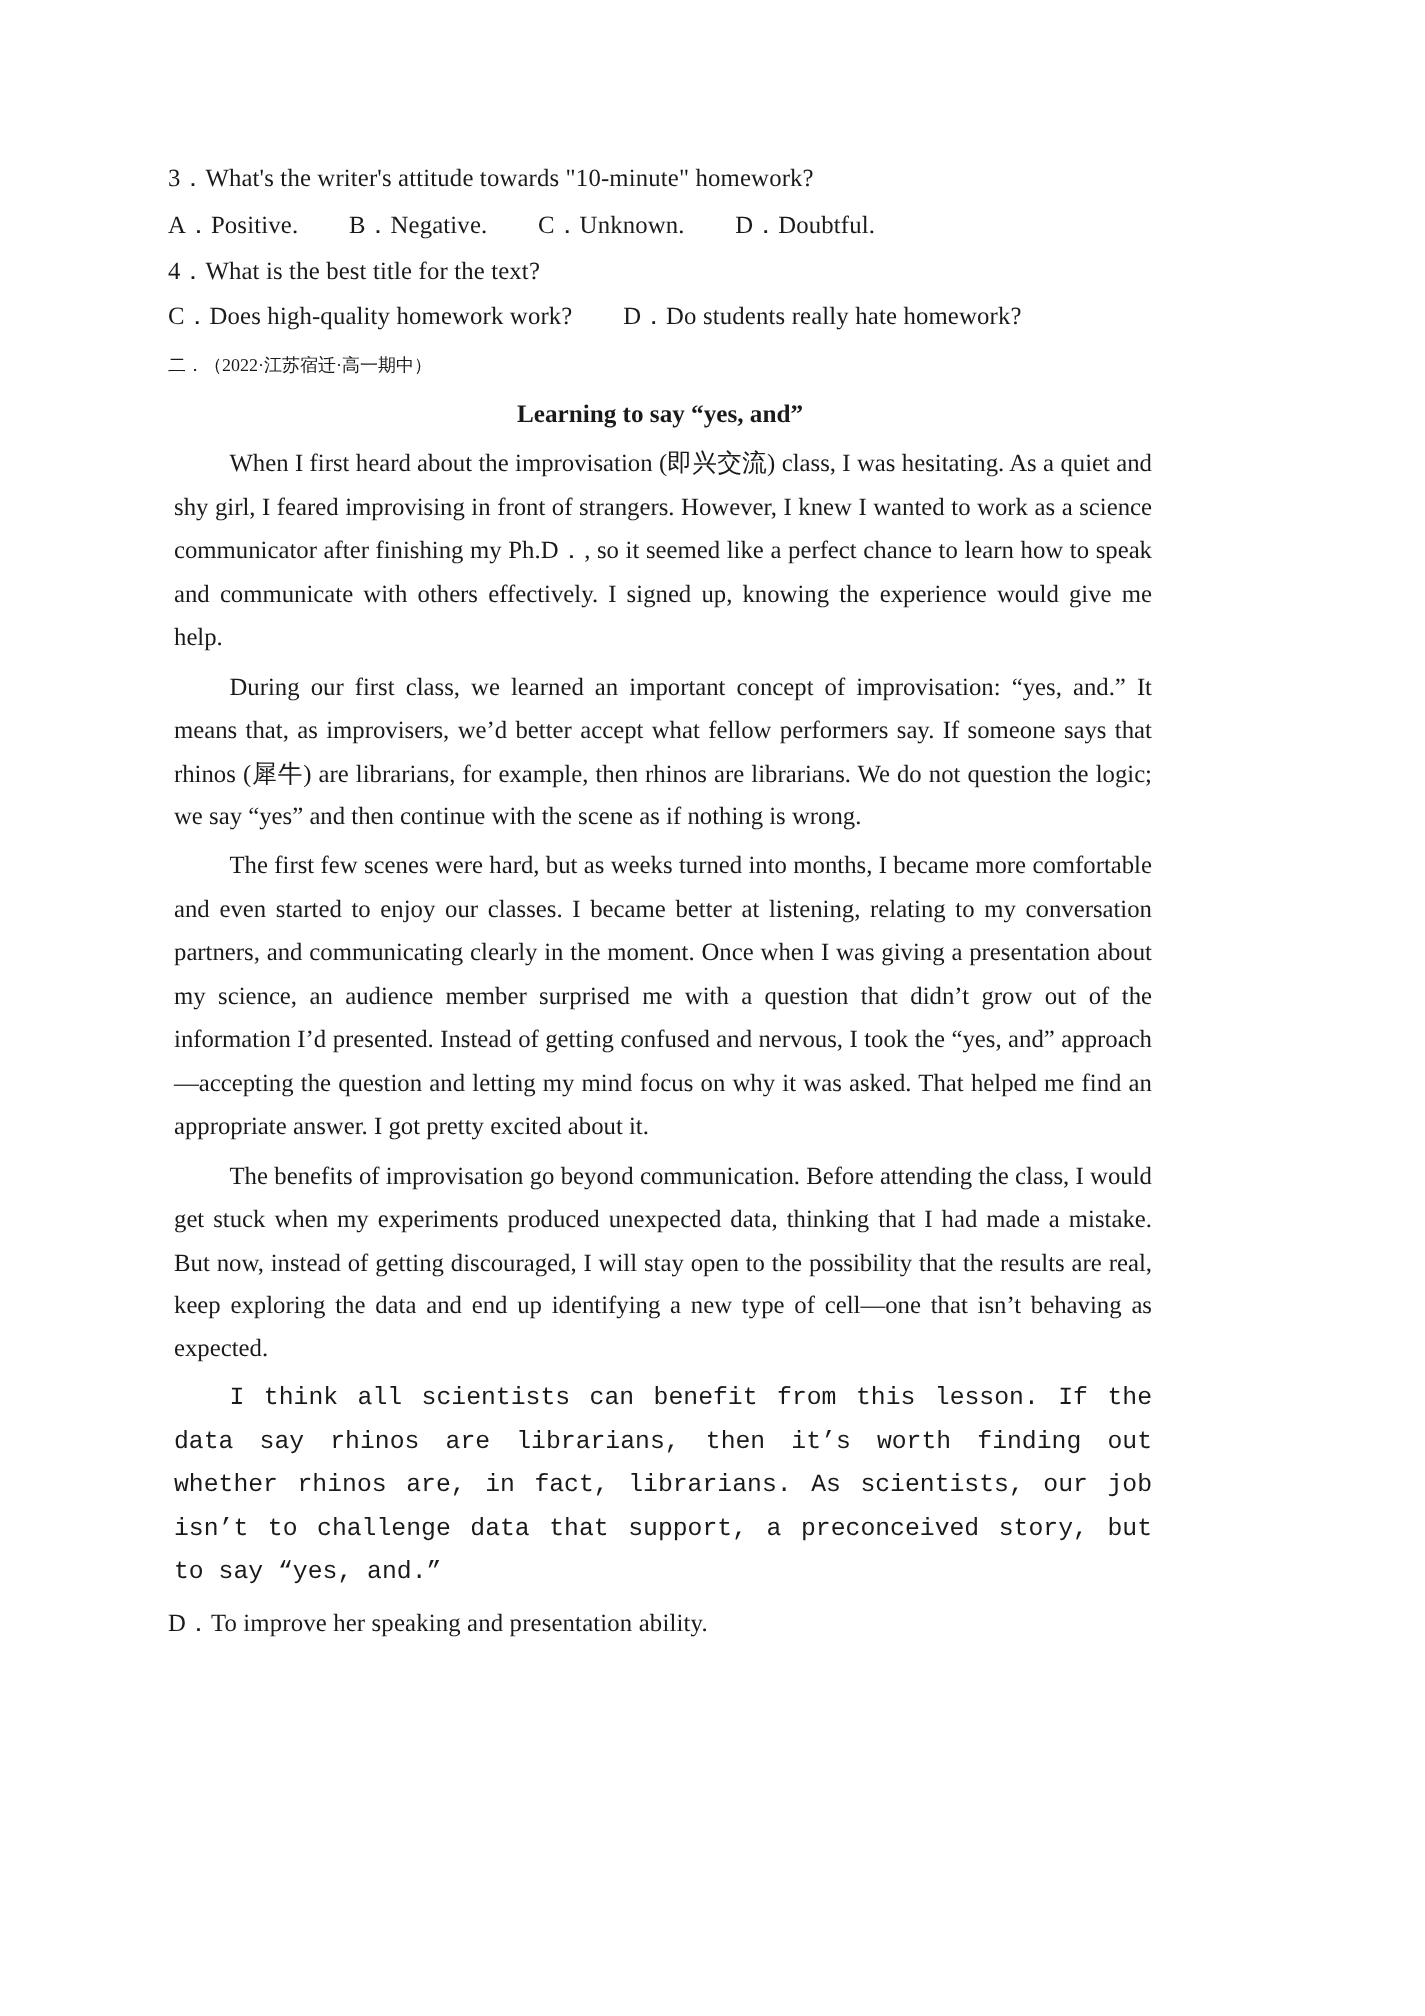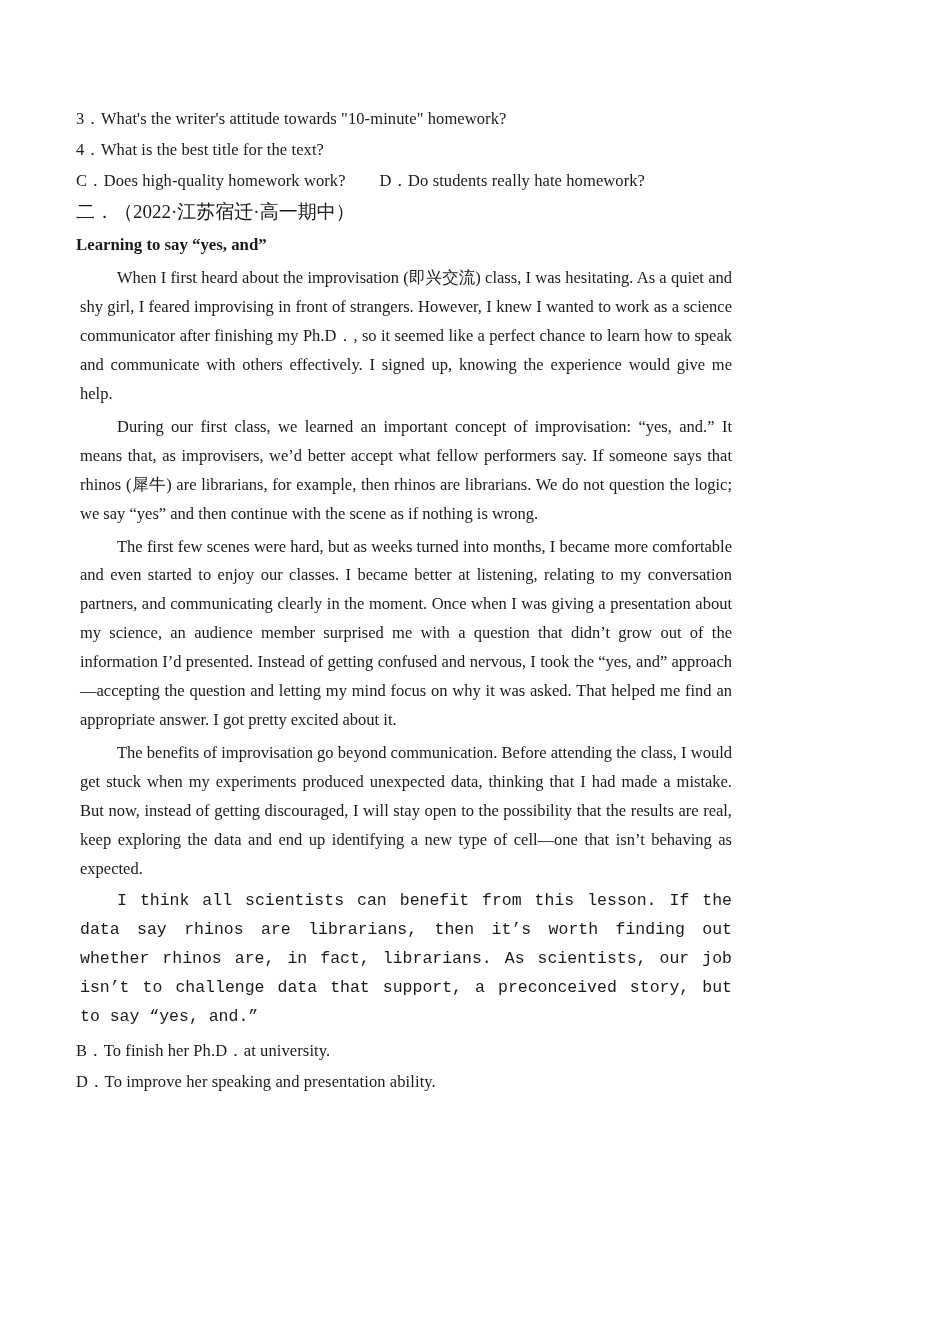--- a/index.html
+++ b/index.html
@@ -12,21 +12,21 @@
     height: 1344px;
     font-family: "Liberation Serif", "DejaVu Serif", serif;
     color: #1a1a1a;
     -webkit-font-smoothing: antialiased;
   }
   .page {
     position: relative;
     width: 950px;
     height: 1344px;
     box-sizing: border-box;
-    padding: 104px 150px 0 76px;
+    padding: 104px 150px 0 112px;
   }
   .content {
     width: 660px;
   }
 
   
   .qline {
     font-size: 16.5px;
     line-height: 30.8px;
     white-space: pre;
@@ -34,29 +34,29 @@
   }
   .optline {
     font-size: 16.5px;
     line-height: 30.8px;
     white-space: pre;
     letter-spacing: 0.1px;
   }
 
   
   .section-heading {
-    font-size: 19px;
+    font-size: 12px;
     line-height: 28px;
     margin-top: 2px;
     white-space: pre;
   }
 
   
   .article-title {
-    text-align: left;
+    text-align: center;
     font-weight: bold;
     font-size: 16.8px;
     line-height: 30px;
     margin: 4px 0 2px 0;
     padding-right: 4px;
   }
 
   
   .para {
     font-size: 16.5px;
@@ -75,33 +75,33 @@
   .block-questions-top { margin-bottom: 0px; }
 </style>
 </head>
 <body>
 
 <div class="page">
   <div class="content">
 
     <div class="block-questions-top">
       <div class="qline">3．What's the writer's attitude towards "10-minute" homework?</div>
+      <div class="optline">A．Positive.        B．Negative.        C．Unknown.        D．Doubtful.</div>
       <div class="qline">4．What is the best title for the text?</div>
       <div class="optline">C．Does high-quality homework work?        D．Do students really hate homework?</div>
     </div>
 
     <div class="section-heading">二．（2022·江苏宿迁·高一期中）</div>
 
     <div class="article-title">Learning to say “yes, and”</div>
 
     <p class="para">When I first heard about the improvisation (即兴交流) class, I was hesitating. As a quiet and shy girl, I feared improvising in front of strangers. However, I knew I wanted to work as a science communicator after finishing my Ph.D．, so it seemed like a perfect chance to learn how to speak and communicate with others effectively. I signed up, knowing the experience would give me help.</p>
     <p class="para">During our first class, we learned an important concept of improvisation: “yes, and.” It means that, as improvisers, we’d better accept what fellow performers say. If someone says that rhinos (犀牛) are librarians, for example, then rhinos are librarians. We do not question the logic; we say “yes” and then continue with the scene as if nothing is wrong.</p>
     <p class="para">The first few scenes were hard, but as weeks turned into months, I became more comfortable and even started to enjoy our classes. I became better at listening, relating to my conversation partners, and communicating clearly in the moment. Once when I was giving a presentation about my science, an audience member surprised me with a question that didn’t grow out of the information I’d presented. Instead of getting confused and nervous, I took the “yes, and” approach—accepting the question and letting my mind focus on why it was asked. That helped me find an appropriate answer. I got pretty excited about it.</p>
     <p class="para">The benefits of improvisation go beyond communication. Before attending the class, I would get stuck when my experiments produced unexpected data, thinking that I had made a mistake. But now, instead of getting discouraged, I will stay open to the possibility that the results are real, keep exploring the data and end up identifying a new type of cell—one that isn’t behaving as expected.</p>
     <p class="para">I think all scientists can benefit from this lesson. If the data say rhinos are librarians, then it’s worth finding out whether rhinos are, in fact, librarians. As scientists, our job isn’t to challenge data that support, a preconceived story, but to say “yes, and.”</p>
 
     <div>
-      <div class="optline">B．To finish her Ph.D．at university.</div>
       <div class="optline">D．To improve her speaking and presentation ability.</div>
     </div>
 
   </div>
 </div>
 
 </body></html>

